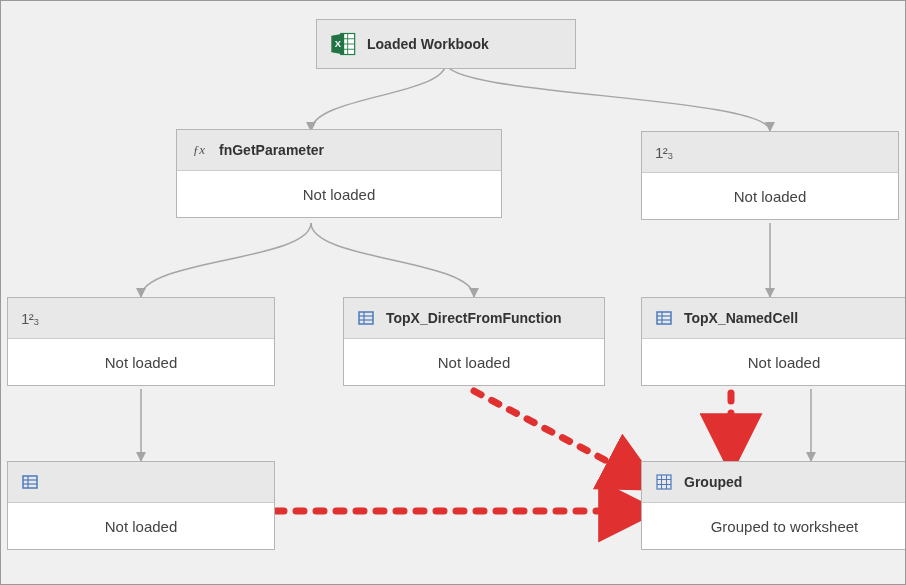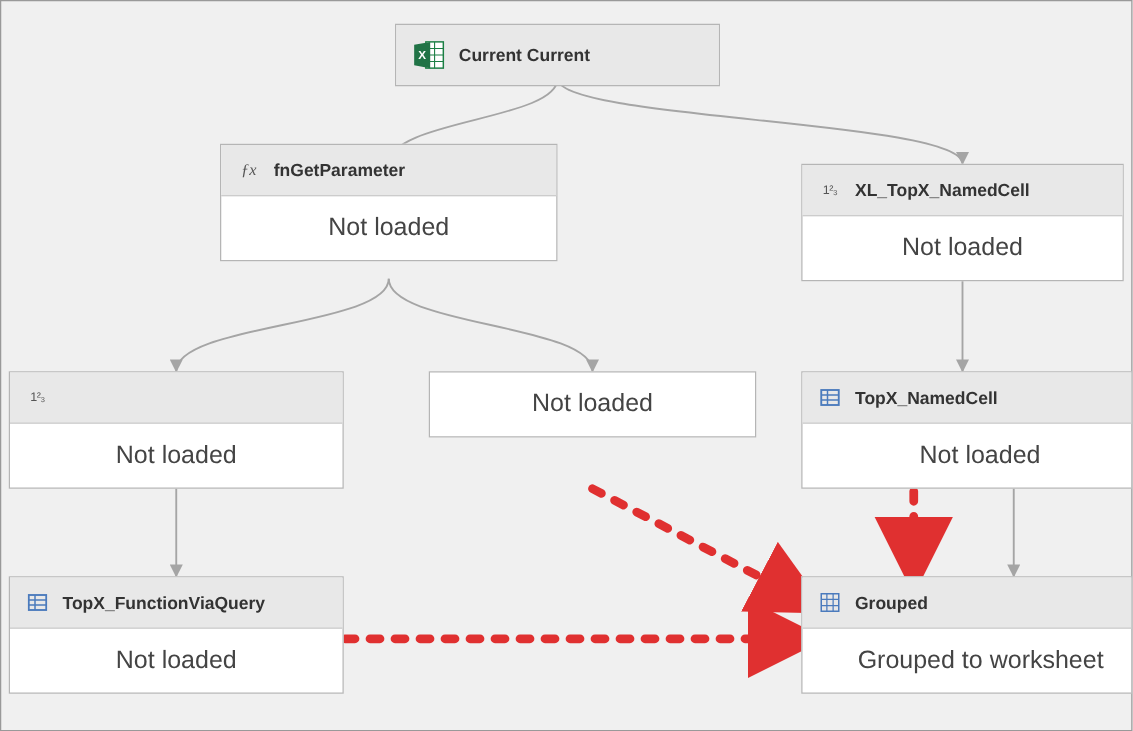--- a/index.html
+++ b/index.html
@@ -23,41 +23,41 @@
     padding: 10px 12px;
     display: flex;
     align-items: center;
     gap: 10px;
     font-size: 14px;
     font-weight: 600;
     color: #333;
   }
   .node-body {
     padding: 14px 18px;
-    font-size: 20px;
+    font-size: 15px;
     color: #444;
     text-align: center;
     min-height: 46px;
     display: flex;
     align-items: center;
     justify-content: center;
   }
   .single .node-header { border-bottom: none; }
   .icon-box {
     width: 20px;
     height: 20px;
     display: inline-flex;
     align-items: center;
     justify-content: center;
     font-size: 13px;
     font-weight: normal;
     color: #555;
   }
   .icon-fx { font-style: italic; font-family: "Segoe UI", serif; }
-  .icon-123 { font-size: 10px; letter-spacing: -0.5px; }
+  .icon-123 { font-size: 15px; letter-spacing: -0.5px; }
   .icon-table svg, .icon-grid svg { display: block; }
   .excel-icon svg { display:block; }
   svg.connectors {
     position: absolute;
     top: 0; left: 0;
     width: 906px;
     height: 585px;
     pointer-events: none;
   }
 </style>
@@ -101,48 +101,58 @@
       <svg width="28" height="28" viewBox="0 0 48 48">
           <rect x="20" y="6" width="24" height="36" fill="#fff" stroke="#1b7f44" stroke-width="2"></rect>
           <line x1="20" y1="15" x2="44" y2="15" stroke="#1b7f44" stroke-width="1.5"></line>
           <line x1="20" y1="24" x2="44" y2="24" stroke="#1b7f44" stroke-width="1.5"></line>
           <line x1="20" y1="33" x2="44" y2="33" stroke="#1b7f44" stroke-width="1.5"></line>
           <line x1="32" y1="6" x2="32" y2="42" stroke="#1b7f44" stroke-width="1.5"></line>
           <path d="M4 10 L26 6 L26 42 L4 38 Z" fill="#217346"></path>
           <text x="15" y="29" font-family="Arial" font-size="16" font-weight="bold" fill="#fff" text-anchor="middle">X</text>
         </svg>
     </span>
-    <span>Current Current</span>
+    <span>Loaded Workbook</span>
   </div>
 </div>
 
-<div class="node" style="left:175px; top:114px; width:270px;">
+<div class="node" style="left:175px; top:128px; width:326px;">
   <div class="node-header">
     <span class="icon-box icon-fx">ƒx</span>
     <span>fnGetParameter</span>
   </div>
   <div class="node-body">Not loaded</div>
 </div>
 
 <div class="node" style="left:640px; top:130px; width:258px;">
   <div class="node-header">
     <span class="icon-box icon-123">1²₃</span>
-    <span>XL_TopX_NamedCell</span>
   </div>
   <div class="node-body">Not loaded</div>
 </div>
 
 <div class="node" style="left:6px; top:296px; width:268px;">
   <div class="node-header">
     <span class="icon-box icon-123">1²₃</span>
   </div>
   <div class="node-body">Not loaded</div>
 </div>
 
 <div class="node" style="left:342px; top:296px; width:262px;">
+  <div class="node-header">
+    <span class="icon-box icon-table">
+      <svg width="16" height="16" viewBox="0 0 16 16">
+          <rect x="1" y="2" width="14" height="12" fill="none" stroke="#4b7bbd" stroke-width="1.5"></rect>
+          <line x1="1" y1="6" x2="15" y2="6" stroke="#4b7bbd" stroke-width="1.2"></line>
+          <line x1="1" y1="10" x2="15" y2="10" stroke="#4b7bbd" stroke-width="1.2"></line>
+          <line x1="6" y1="2" x2="6" y2="14" stroke="#4b7bbd" stroke-width="1.2"></line>
+        </svg>
+    </span>
+    <span>TopX_DirectFromFunction</span>
+  </div>
   <div class="node-body">Not loaded</div>
 </div>
 
 <div class="node" style="left:640px; top:296px; width:286px;">
   <div class="node-header">
     <span class="icon-box icon-table">
       <svg width="16" height="16" viewBox="0 0 16 16">
           <rect x="1" y="2" width="14" height="12" fill="none" stroke="#4b7bbd" stroke-width="1.5"></rect>
           <line x1="1" y1="6" x2="15" y2="6" stroke="#4b7bbd" stroke-width="1.2"></line>
           <line x1="1" y1="10" x2="15" y2="10" stroke="#4b7bbd" stroke-width="1.2"></line>
@@ -157,21 +167,20 @@
 <div class="node" style="left:6px; top:460px; width:268px;">
   <div class="node-header">
     <span class="icon-box icon-table">
       <svg width="16" height="16" viewBox="0 0 16 16">
           <rect x="1" y="2" width="14" height="12" fill="none" stroke="#4b7bbd" stroke-width="1.5"></rect>
           <line x1="1" y1="6" x2="15" y2="6" stroke="#4b7bbd" stroke-width="1.2"></line>
           <line x1="1" y1="10" x2="15" y2="10" stroke="#4b7bbd" stroke-width="1.2"></line>
           <line x1="6" y1="2" x2="6" y2="14" stroke="#4b7bbd" stroke-width="1.2"></line>
         </svg>
     </span>
-    <span>TopX_FunctionViaQuery</span>
   </div>
   <div class="node-body">Not loaded</div>
 </div>
 
 <div class="node" style="left:640px; top:460px; width:287px;">
   <div class="node-header">
     <span class="icon-box icon-grid">
       <svg width="16" height="16" viewBox="0 0 16 16">
           <rect x="1" y="1" width="14" height="14" fill="none" stroke="#4b7bbd" stroke-width="1.2"></rect>
           <line x1="1" y1="5.5" x2="15" y2="5.5" stroke="#4b7bbd"></line>

